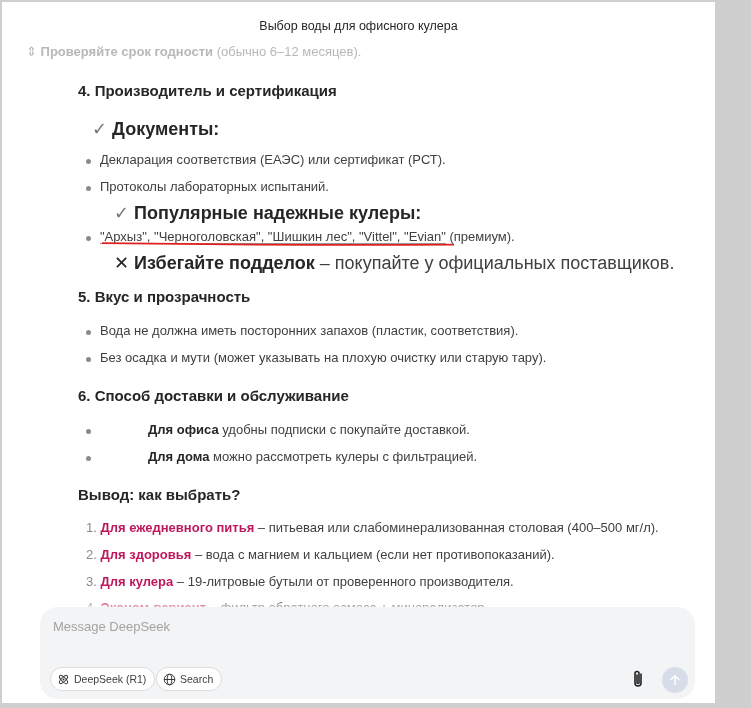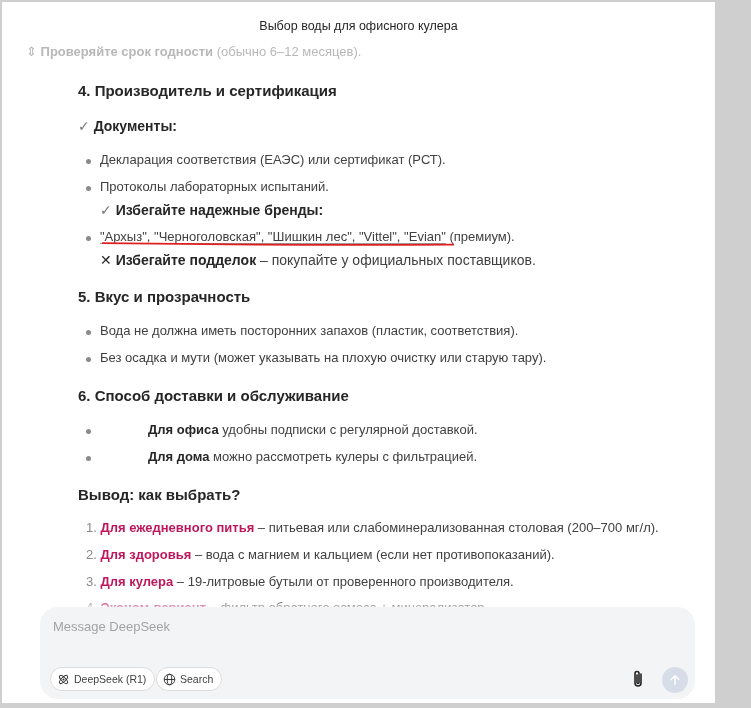--- a/index.html
+++ b/index.html
@@ -12,21 +12,21 @@
   .title {
     position: absolute; left: 0; right: 0; top: 17px; text-align: center;
     font-size: 12.5px; color: #262626;
   }
   .content { position: absolute; left: 76px; top: 0; width: 620px; }
   .faded-line {
     position: absolute; top: 42px; left: 24px; font-size: 13px; color: #b8b8b8; white-space: nowrap;
   }
   .faded-line b { font-weight: bold; }
   .h { position: absolute; font-size: 15px; font-weight: bold; color: #262626; white-space: nowrap; }
-  .p { position: absolute; font-size: 14px; color: #404040; white-space: nowrap; }
+  .p { position: absolute; font-size: 18px; color: #404040; white-space: nowrap; margin-left: 14px; }
   .p b { color: #262626; }
   .li { position: absolute; left: 22px; font-size: 13px; color: #404040; white-space: nowrap; }
   .li::before {
     content: ""; position: absolute; left: -14px; top: 7px; width: 5px; height: 5px; border-radius: 50%;
     background: #8a8a8a;
   }
   .li b { color: #262626; margin-left: 48px; }
   .oli { position: absolute; left: 22px; font-size: 13px; color: #404040; white-space: nowrap; }
   .oli .num { color: #8a8a8a; }
   .oli b { color: #be185d; }
@@ -77,48 +77,48 @@
     <div class="p" style="top:116px;">
       <span style="color:#777;">✓</span>
       <b>Документы:</b>
     </div>
 
     <div class="li" style="top:150px;">Декларация соответствия (ЕАЭС) или сертификат (РСТ).</div>
     <div class="li" style="top:177px;">Протоколы лабораторных испытаний.</div>
 
     <div class="p" style="top:200px; left:22px;">
       <span style="color:#777;">✓</span>
-      <b>Избегайте надежные бренды:</b>
+      <b>Популярные надежные кулеры:</b>
     </div>
 
     <div class="li" style="top:227px;">
       <span class="brands">"Архыз", "Черноголовская", "Шишкин лес", "Vittel", "Evian"</span><span> (премиум).</span>
     </div>
 
     <div class="p" style="top:250px; left:22px;">
       <span style="color:#262626; font-weight:bold;">✕</span>
       <b style="color:#262626;">Избегайте подделок</b><span> – покупайте у официальных поставщиков.</span>
     </div>
 
     <div class="h" style="top:286px;">5. Вкус и прозрачность</div>
     <div class="li" style="top:321px;">Вода не должна иметь посторонних запахов (пластик, соответствия).</div>
     <div class="li" style="top:348px;">Без осадка и мути (может указывать на плохую очистку или старую тару).</div>
 
     <div class="h" style="top:385px;">6. Способ доставки и обслуживание</div>
     <div class="li" style="top:420px;">
-      <b>Для офиса</b><span> удобны подписки с регулярной доставкой.</span>
+      <b>Для офиса</b><span> удобны подписки с покупайте доставкой.</span>
     </div>
     <div class="li" style="top:447px;">
       <b>Для дома</b><span> можно рассмотреть кулеры с фильтрацией.</span>
     </div>
 
     <div class="h" style="top:484px;">Вывод: как выбрать?</div>
 
     <div class="oli" style="top:518px; left:8px;">
-      <span class="num">1.</span> <b>Для ежедневного питья</b><span> – питьевая или слабоминерализованная столовая (200–700 мг/л).</span>
+      <span class="num">1.</span> <b>Для ежедневного питья</b><span> – питьевая или слабоминерализованная столовая (400–500 мг/л).</span>
     </div>
     <div class="oli" style="top:545px; left:8px;">
       <span class="num">2.</span> <b>Для здоровья</b><span> – вода с магнием и кальцием (если нет противопоказаний).</span>
     </div>
     <div class="oli" style="top:572px; left:8px;">
       <span class="num">3.</span> <b>Для кулера</b><span> – 19-литровые бутыли от проверенного производителя.</span>
     </div>
     <div class="oli" style="top:598px; left:8px;">
       <span class="num">4.</span> <b>Эконом-вариант</b><span> – фильтр обратного осмоса + минерализатор.</span>
     </div>

